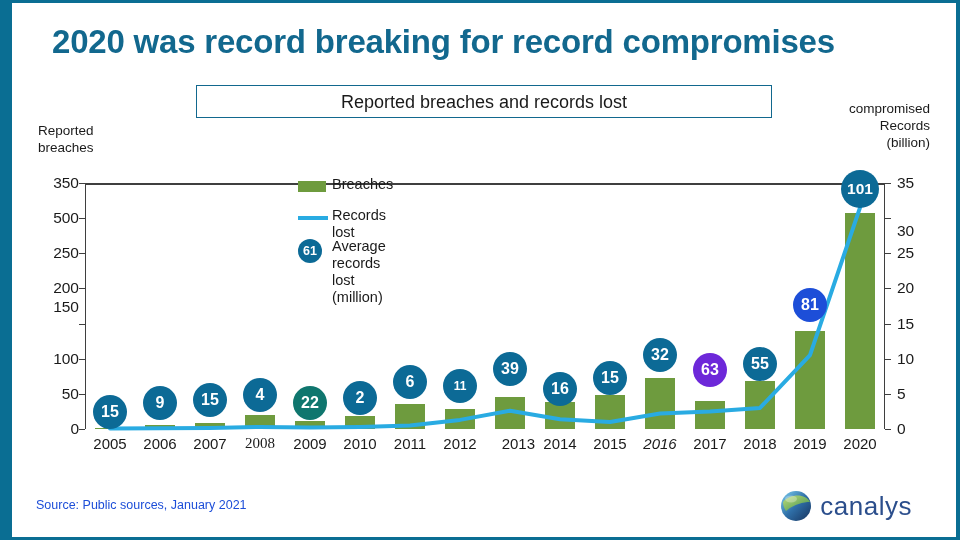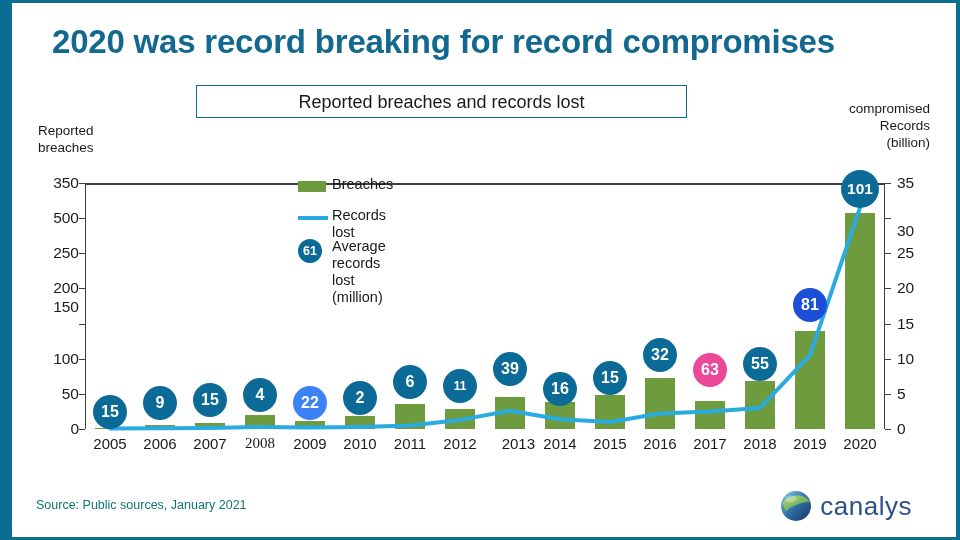--- a/index.html
+++ b/index.html
@@ -17,21 +17,21 @@
   .edge-top{position:absolute;left:12px;top:0;width:944px;height:3px;background:#0A6E93;}
   .edge-bottom{position:absolute;left:12px;bottom:0;width:944px;height:3px;background:#0A6E93;}
 
   .title{
     position:absolute;left:52px;top:18px;width:880px;height:48px;
     color:#12688E;font-size:33px;font-weight:bold;letter-spacing:-0.2px;
     line-height:48px;white-space:nowrap;
   }
 
   .subtitle-box{
-    position:absolute;left:196px;top:85px;width:491px;height:33px;
+    position:absolute;left:196px;top:85px;width:576px;height:33px;
     border:1px solid #12688E;background:#fff;box-sizing:border-box;
   }
   .subtitle-text{
     position:absolute;left:0;top:0;width:100%;height:33px;line-height:33px;
     text-align:center;font-size:18px;color:#1a1a1a;
   }
 
   .axis-caption{position:absolute;font-size:13.5px;color:#1a1a1a;line-height:17px;}
   .cap-left{left:38px;top:122px;width:110px;text-align:left;}
   .cap-right{right:30px;top:100px;width:130px;text-align:right;}
@@ -68,21 +68,21 @@
   .lg-row{position:absolute;left:0;font-size:14.5px;color:#1a1a1a;}
   .lg-swatch-bar{position:absolute;left:0;top:5px;width:28px;height:11px;background:#6E9B3E;}
   .lg-swatch-line{position:absolute;left:0;top:9px;width:30px;height:3.5px;background:#29ABE2;}
   .lg-swatch-bub{
     position:absolute;left:0;top:1px;width:24px;height:24px;border-radius:50%;
     background:#0C6A96;color:#fff;font-size:12.5px;font-weight:bold;
     display:flex;align-items:center;justify-content:center;
   }
   .lg-text{position:absolute;left:34px;top:0;line-height:17px;white-space:pre-line;}
 
-  .source{position:absolute;left:36px;top:498px;font-size:12.5px;color:#0f766e;}
+  .source{position:absolute;left:36px;top:498px;font-size:12.5px;color:#1d4ed8;}
 
   .logo{position:absolute;right:48px;top:489px;height:34px;display:flex;align-items:center;gap:7px;}
   .logo-text{font-size:26px;color:#2B4E8C;letter-spacing:0.5px;line-height:1;}
 </style>
 </head>
 <body>
 
 <div id="slide">
 
   <div class="edge-left"></div>
@@ -169,46 +169,46 @@
         <div class="bar" style="left: 760px; width: 30px; height: 216.48px; background: rgb(110, 155, 62);"></div>
       </div>
     <svg id="lineSvg" viewBox="0 0 800 246" preserveAspectRatio="none">
       <polyline id="linePath" fill="none" stroke-width="4" stroke-linejoin="round" stroke-linecap="round" points="25.0,245.6 75.0,245.3 125.0,244.9 175.0,243.9 225.0,244.6 275.0,243.9 325.0,242.5 375.0,236.9 425.0,227.7 475.0,236.2 525.0,239.0 575.0,230.5 625.0,228.4 675.0,224.9 725.0,172.2 775.0,24.6" stroke="#29ABE2"></polyline>
     </svg>
     <div id="bubbles">
         <div class="bubble" style="width: 34px; height: 34px; left: 8px; top: 212px; background: rgb(12, 106, 150); font-size: 16px;">15</div>
         <div class="bubble" style="width: 34px; height: 34px; left: 58px; top: 203px; background: rgb(12, 106, 150); font-size: 16px;">9</div>
         <div class="bubble" style="width: 34px; height: 34px; left: 108px; top: 200px; background: rgb(12, 106, 150); font-size: 16px;">15</div>
         <div class="bubble" style="width: 34px; height: 34px; left: 158px; top: 195px; background: rgb(12, 106, 150); font-size: 16px;">4</div>
-        <div class="bubble" style="width: 34px; height: 34px; left: 208px; top: 203px; background: #3b82f6; font-size: 16px;">22</div>
+        <div class="bubble" style="width: 34px; height: 34px; left: 208px; top: 203px; background: #0f766e; font-size: 16px;">22</div>
         <div class="bubble" style="width: 34px; height: 34px; left: 258px; top: 198px; background: rgb(12, 106, 150); font-size: 16px;">2</div>
         <div class="bubble" style="width: 34px; height: 34px; left: 308px; top: 182px; background: rgb(12, 106, 150); font-size: 16px;">6</div>
         <div class="bubble" style="width: 34px; height: 34px; left: 358px; top: 186px; background: rgb(12, 106, 150); font-size: 12px;">11</div>
         <div class="bubble" style="width: 34px; height: 34px; left: 408px; top: 169px; background: rgb(12, 106, 150); font-size: 16px;">39</div>
         <div class="bubble" style="width: 34px; height: 34px; left: 458px; top: 189px; background: rgb(12, 106, 150); font-size: 16px;">16</div>
         <div class="bubble" style="width: 34px; height: 34px; left: 508px; top: 178px; background: rgb(12, 106, 150); font-size: 16px;">15</div>
         <div class="bubble" style="width: 34px; height: 34px; left: 558px; top: 155px; background: rgb(12, 106, 150); font-size: 16px;">32</div>
-        <div class="bubble" style="width: 34px; height: 34px; left: 608px; top: 170px; background: #ec4899; font-size: 16px;">63</div>
+        <div class="bubble" style="width: 34px; height: 34px; left: 608px; top: 170px; background: #6d28d9; font-size: 16px;">63</div>
         <div class="bubble" style="width: 34px; height: 34px; left: 658px; top: 164px; background: rgb(12, 106, 150); font-size: 16px;">55</div>
         <div class="bubble" style="width: 34px; height: 34px; left: 708px; top: 105px; background: #1d4ed8; font-size: 16px;">81</div>
         <div class="bubble" style="width: 38px; height: 38px; left: 756px; top: -13px; background: rgb(12, 106, 150); font-size: 15.5px;">101</div>
       </div>
     <div id="xlabs">
         <div class="xlab" style="left: 0px; width: 50px;">2005</div>
         <div class="xlab" style="left: 50px; width: 50px;">2006</div>
         <div class="xlab" style="left: 100px; width: 50px;">2007</div>
         <div class="xlab" style="left: 150px; width: 50px; font-family: Liberation Serif, serif;">2008</div>
         <div class="xlab" style="left: 200px; width: 50px;">2009</div>
         <div class="xlab" style="left: 250px; width: 50px;">2010</div>
         <div class="xlab" style="left: 300px; width: 50px;">2011</div>
         <div class="xlab" style="left: 350px; width: 50px;">2012</div>
         <div class="xlab" style="left: 400px; width: 50px; text-align: right;">2013</div>
         <div class="xlab" style="left: 450px; width: 50px;">2014</div>
         <div class="xlab" style="left: 500px; width: 50px;">2015</div>
-        <div class="xlab" style="left: 550px; width: 50px;">2016</div>
+        <div class="xlab" style="left: 550px; width: 50px; font-style: italic;">2016</div>
         <div class="xlab" style="left: 600px; width: 50px;">2017</div>
         <div class="xlab" style="left: 650px; width: 50px;">2018</div>
         <div class="xlab" style="left: 700px; width: 50px;">2019</div>
         <div class="xlab" style="left: 750px; width: 50px;">2020</div>
       </div>
   </div>
 
   <div id="legend">
       <div class="lg-row" style="top: 0px;">
         <div class="lg-swatch-bar" style="background: rgb(110, 155, 62);"></div>

